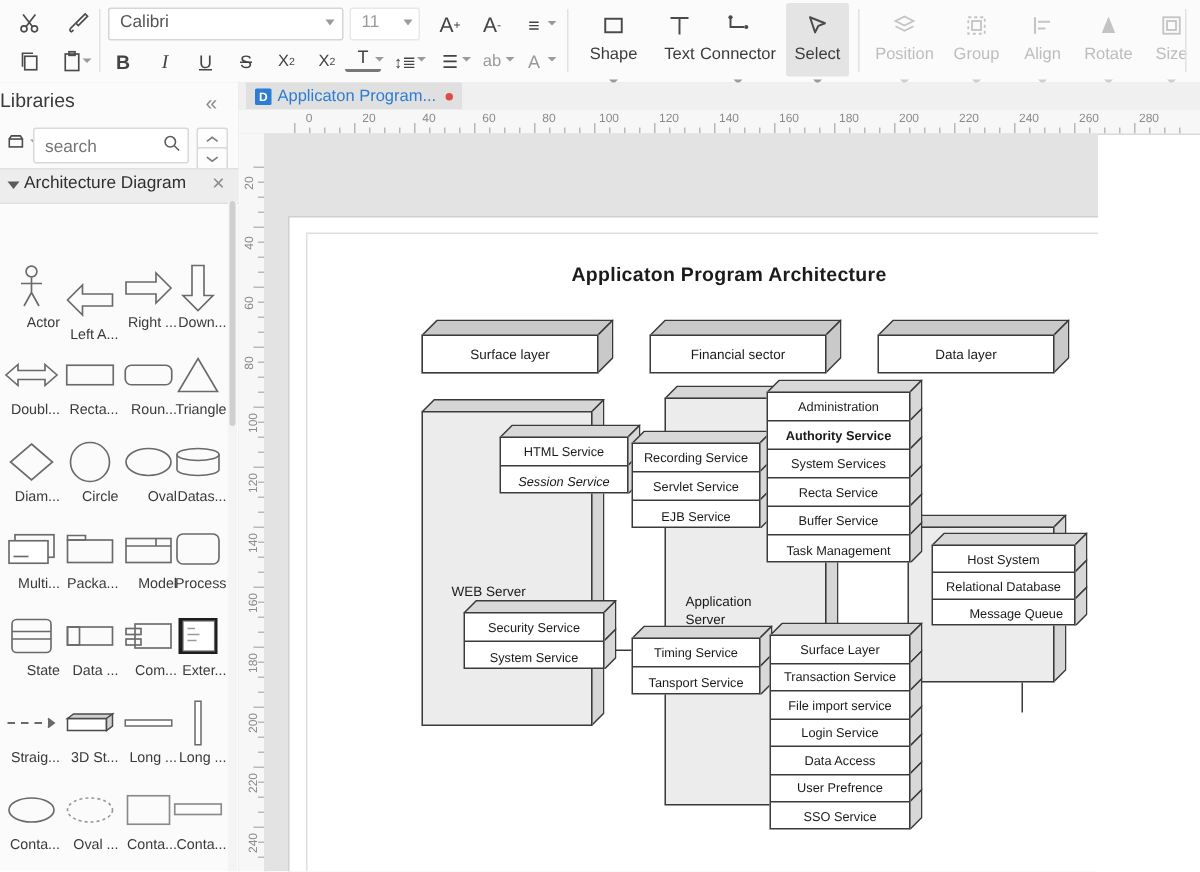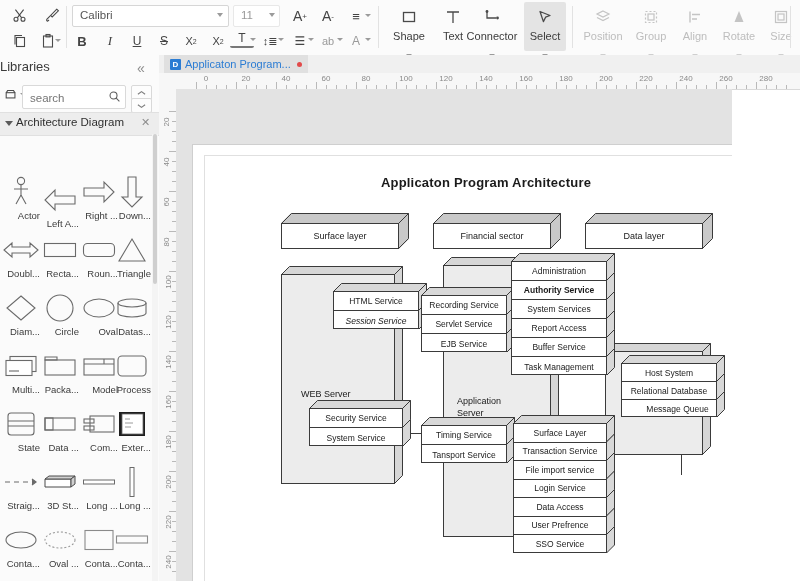--- a/index.html
+++ b/index.html
@@ -890,21 +890,21 @@
               <div class="row" style="height: 19px;">
                 <span>Administration</span>
               </div>
               <div class="row" style="height: 19px; font-weight: bold;">
                 <span>Authority Service</span>
               </div>
               <div class="row" style="height: 19px;">
                 <span>System Services</span>
               </div>
               <div class="row" style="height: 19px;">
-                <span>Report Access</span>
+                <span>Recta Service</span>
               </div>
               <div class="row" style="height: 19px;">
                 <span>Buffer Service</span>
               </div>
               <div class="row" style="height: 19px;">
                 <span>Task Management</span>
               </div>
             </div>
           </div>
 

